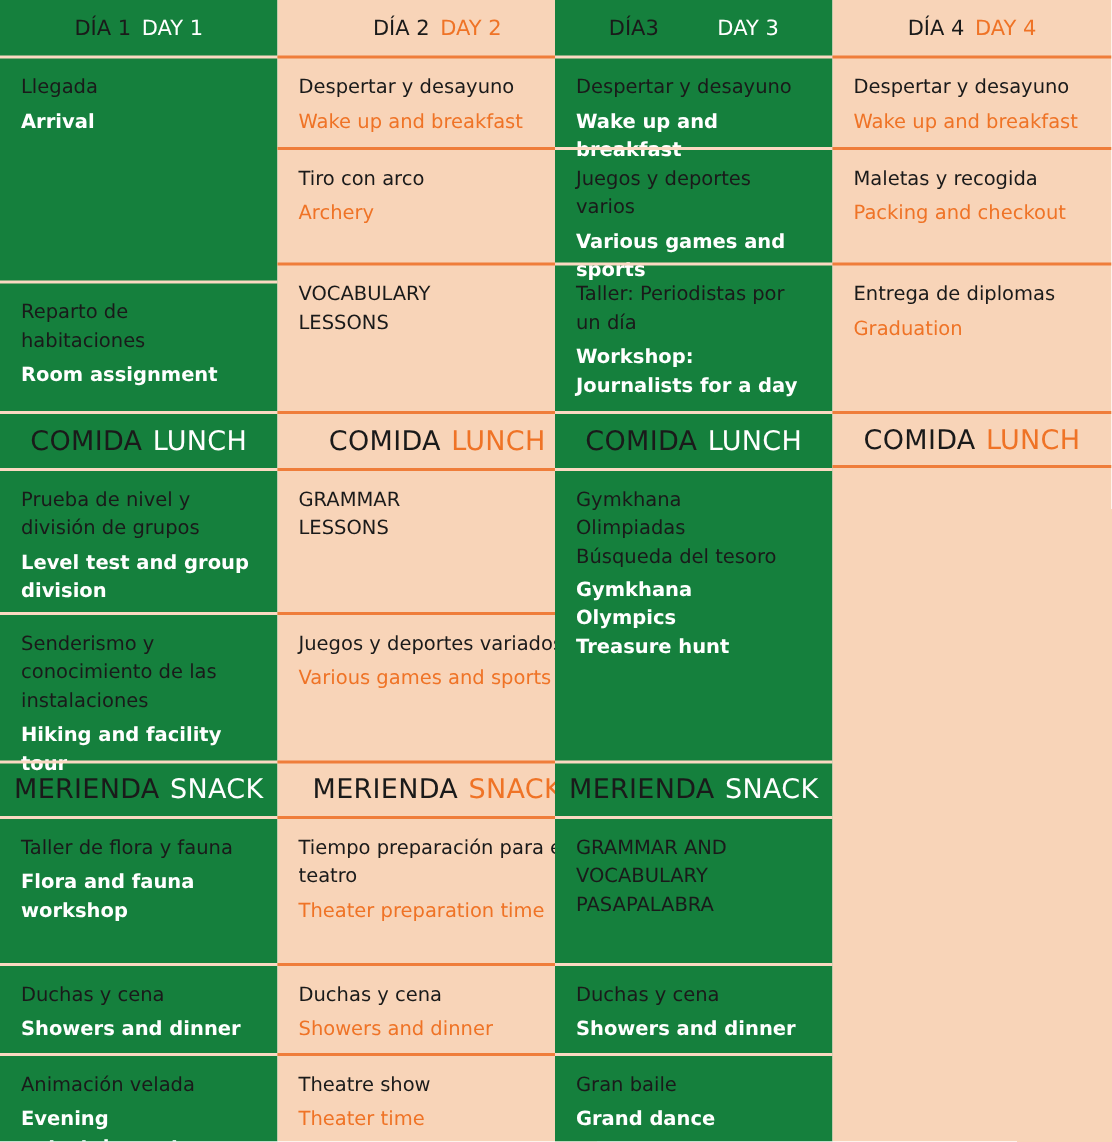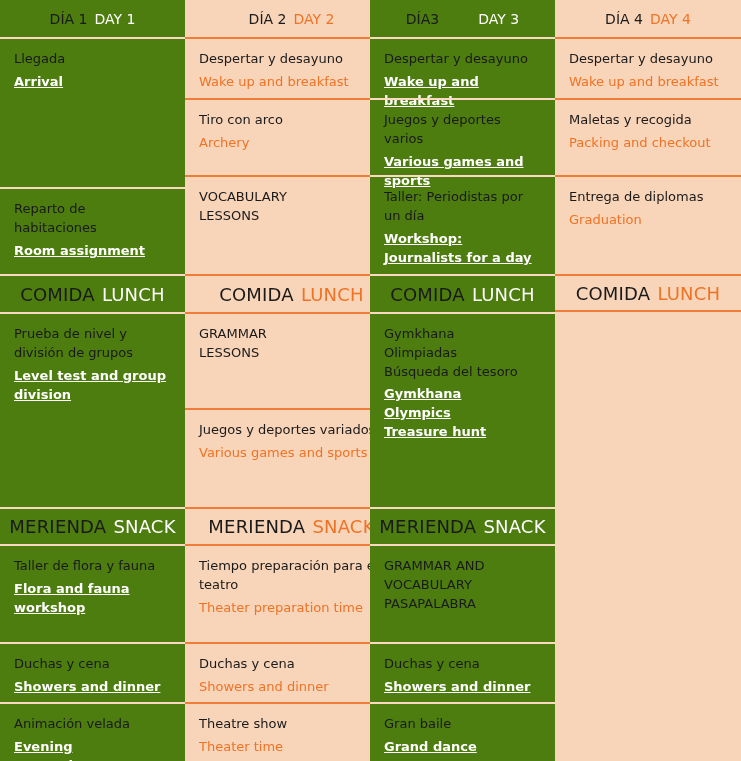--- a/index.html
+++ b/index.html
@@ -1,32 +1,32 @@
 <!DOCTYPE html>
 <html><head>
 <meta charset="utf-8">
 <style>
   html, body { margin:0; padding:0; background:#ffffff; }
   body { width:741px; height:761px; overflow:hidden; font-family:"DejaVu Sans", sans-serif; }
   .grid { position:relative; width:741px; height:761px; }
   .col { position:absolute; top:0; height:761px; }
-  .col.dark { background:#4d7c0f; }
+  .col.dark { background:#15803d; }
   .col.light { background:#f8d4b8; }
   .cell { position:absolute; left:0; right:0; box-sizing:border-box; padding:10px 14px 0 14px; }
   .dark .cell.bt { border-top:2px solid #fbd9c2; }
   .light .cell.bt { border-top:2px solid #ef7d3a; }
   .hdr { display:flex; align-items:center; justify-content:center; padding:0; font-size:14px; }
   .hdr .es { color:#1a1a1a; }
   .hdr .en { margin-left:7px; }
   .dark .hdr .en { color:#ffffff; }
   .light .hdr .en { color:#ef7326; }
   .meal { font-size:18px; letter-spacing:0.2px; }
   .es-line { font-size:13px; line-height:19px; color:#1a1a1a; }
   .en-line { font-size:13px; line-height:19px; margin-top:4px; }
-  .dark .en-line { color:#ffffff; font-weight:bold;text-decoration:underline; }
+  .dark .en-line { color:#ffffff; font-weight:bold; }
   .light .en-line { color:#ef7326; }
   .caps { font-size:13px; line-height:19px; color:#1a1a1a; }
   .tight .en-line { margin-top:3px; }
 </style>
 </head>
 <body>
 
 <div class="grid">
 
   <div class="col dark" style="left:0;width:185px;">
@@ -42,20 +42,24 @@
       <div class="es-line">Reparto de habitaciones</div>
       <div class="en-line">Room assignment</div>
     </div>
     <div class="cell bt hdr meal" style="top:274px;height:38px;">
       <span class="es">COMIDA</span>
       <span class="en">LUNCH</span>
     </div>
     <div class="cell bt" style="top:312px;height:96px;">
       <div class="es-line">Prueba de nivel y división de grupos</div>
       <div class="en-line">Level test and group division</div>
+    </div>
+    <div class="cell bt" style="top:408px;height:99px;">
+      <div class="es-line">Senderismo y conocimiento de las instalaciones</div>
+      <div class="en-line">Hiking and facility tour</div>
     </div>
     <div class="cell bt hdr meal" style="top:507px;height:37px;">
       <span class="es">MERIENDA</span>
       <span class="en">SNACK</span>
     </div>
     <div class="cell bt" style="top:544px;height:98px;">
       <div class="es-line">Taller de flora y fauna</div>
       <div class="en-line">Flora and fauna workshop</div>
     </div>
     <div class="cell bt" style="top:642px;height:60px;">

